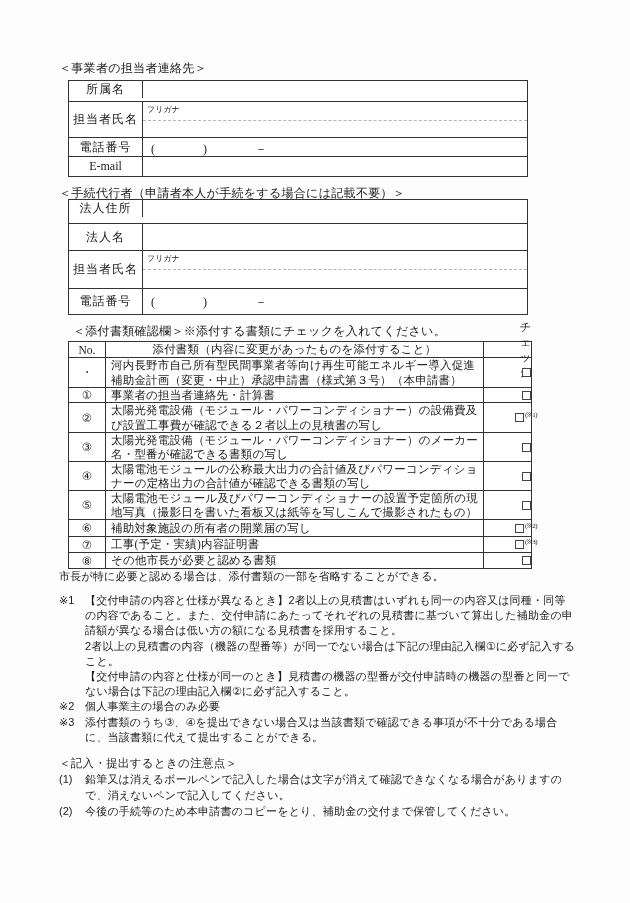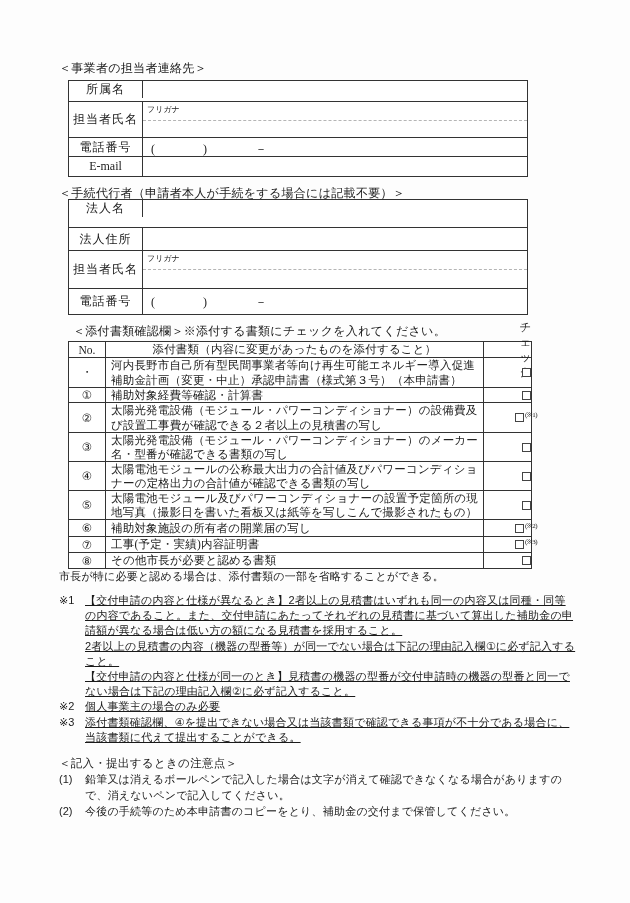--- a/index.html
+++ b/index.html
@@ -47,21 +47,21 @@
   .cnote { font-size:7px; transform:translateY(-3px); white-space:nowrap; letter-spacing:-0.5px; }
 
   .h-15 { height:15px; } .h-16 { height:16px; } .h-17 { height:17px; }
   .h-29 { height:29px; } .h-30 { height:30px; }
 
   
   .plain-note { position:absolute; font-size:11px; letter-spacing:0.2px; }
   .remarks { position:absolute; left:59px; top:593px; width:517px; font-size:11px; }
   .remark { display:flex; line-height:15.2px; }
   .rmarker { width:26px; flex:none; }
-  .rtext { flex:1; white-space:pre-wrap; letter-spacing:0.2px;text-decoration:underline; }
+  .rtext { flex:1; white-space:pre-wrap; letter-spacing:0.2px; }
   .notes-list { position:absolute; left:59px; top:772px; width:517px; font-size:11px; }
   .nitem { display:flex; line-height:15.5px; margin-bottom:1px; }
   .nmarker { width:26px; flex:none; }
   .ntext { flex:1; letter-spacing:0.2px; }
 </style>
 </head>
 <body>
 
 <div class="page">
 
@@ -87,26 +87,26 @@
     </div>
     <div class="frow" style="height:20px">
       <div class="flabel" style="letter-spacing:0">E-mail</div>
       <div class="fvalue"></div>
     </div>
   </div>
 
   <div class="sec-heading serif" style="left:59px; top:185px;">＜手続代行者（申請者本人が手続をする場合には記載不要）＞</div>
 
   <div class="ftable" style="left:68px; top:199px;">
+    <div class="frow" style="height:23px">
+      <div class="flabel">法人住所</div>
+      <div class="fvalue"></div>
+    </div>
     <div class="frow" style="height:27px">
       <div class="flabel">法人名</div>
-      <div class="fvalue"></div>
-    </div>
-    <div class="frow" style="height:23px">
-      <div class="flabel">法人住所</div>
       <div class="fvalue"></div>
     </div>
     <div class="frow" style="height:38px">
       <div class="flabel">担当者氏名</div>
       <div class="fvalue">
         <div class="furi-sub">フリガナ</div>
         <div style="height:21px"></div>
       </div>
     </div>
     <div class="frow" style="height:26px">
@@ -128,21 +128,21 @@
 
     <div class="crow h-30">
       <div class="cno">・</div>
       <div class="cdesc">河内長野市自己所有型民間事業者等向け再生可能エネルギー導入促進補助金計画（変更・中止）承認申請書（様式第３号）（本申請書）</div>
       <div class="ccheck">
           <span class="cbox"></span>
         </div>
     </div>
     <div class="crow h-15">
       <div class="cno">①</div>
-      <div class="cdesc">補助対象経費等確認・計算書</div>
+      <div class="cdesc">事業者の担当者連絡先・計算書</div>
       <div class="ccheck">
           <span class="cbox"></span>
         </div>
     </div>
     <div class="crow h-30">
       <div class="cno">②</div>
       <div class="cdesc">太陽光発電設備（モジュール・パワーコンディショナー）の設備費及び設置工事費が確認できる２者以上の見積書の写し</div>
       <div class="ccheck">
           <span class="cbox"></span>
           <span class="cnote">(※1)</span>
@@ -202,21 +202,21 @@
       <div class="rtext">【交付申請の内容と仕様が異なるとき】2者以上の見積書はいずれも同一の内容又は同種・同等の内容であること。また、交付申請にあたってそれぞれの見積書に基づいて算出した補助金の申請額が異なる場合は低い方の額になる見積書を採用すること。
 2者以上の見積書の内容（機器の型番等）が同一でない場合は下記の理由記入欄①に必ず記入すること。
 【交付申請の内容と仕様が同一のとき】見積書の機器の型番が交付申請時の機器の型番と同一でない場合は下記の理由記入欄②に必ず記入すること。</div>
     </div>
     <div class="remark">
       <div class="rmarker">※2</div>
       <div class="rtext">個人事業主の場合のみ必要</div>
     </div>
     <div class="remark">
       <div class="rmarker">※3</div>
-      <div class="rtext">添付書類確認欄、④を提出できない場合又は当該書類で確認できる事項が不十分である場合に、当該書類に代えて提出することができる。</div>
+      <div class="rtext">添付書類のうち③、④を提出できない場合又は当該書類で確認できる事項が不十分である場合に、当該書類に代えて提出することができる。</div>
     </div>
   </div>
 
   <div class="sec-heading gothic" style="left:59px; top:756px; font-size:11.5px;">＜記入・提出するときの注意点＞</div>
 
   <div class="notes-list gothic">
     <div class="nitem">
       <div class="nmarker">(1)</div>
       <div class="ntext">鉛筆又は消えるボールペンで記入した場合は文字が消えて確認できなくなる場合がありますので、消えないペンで記入してください。</div>
     </div>

